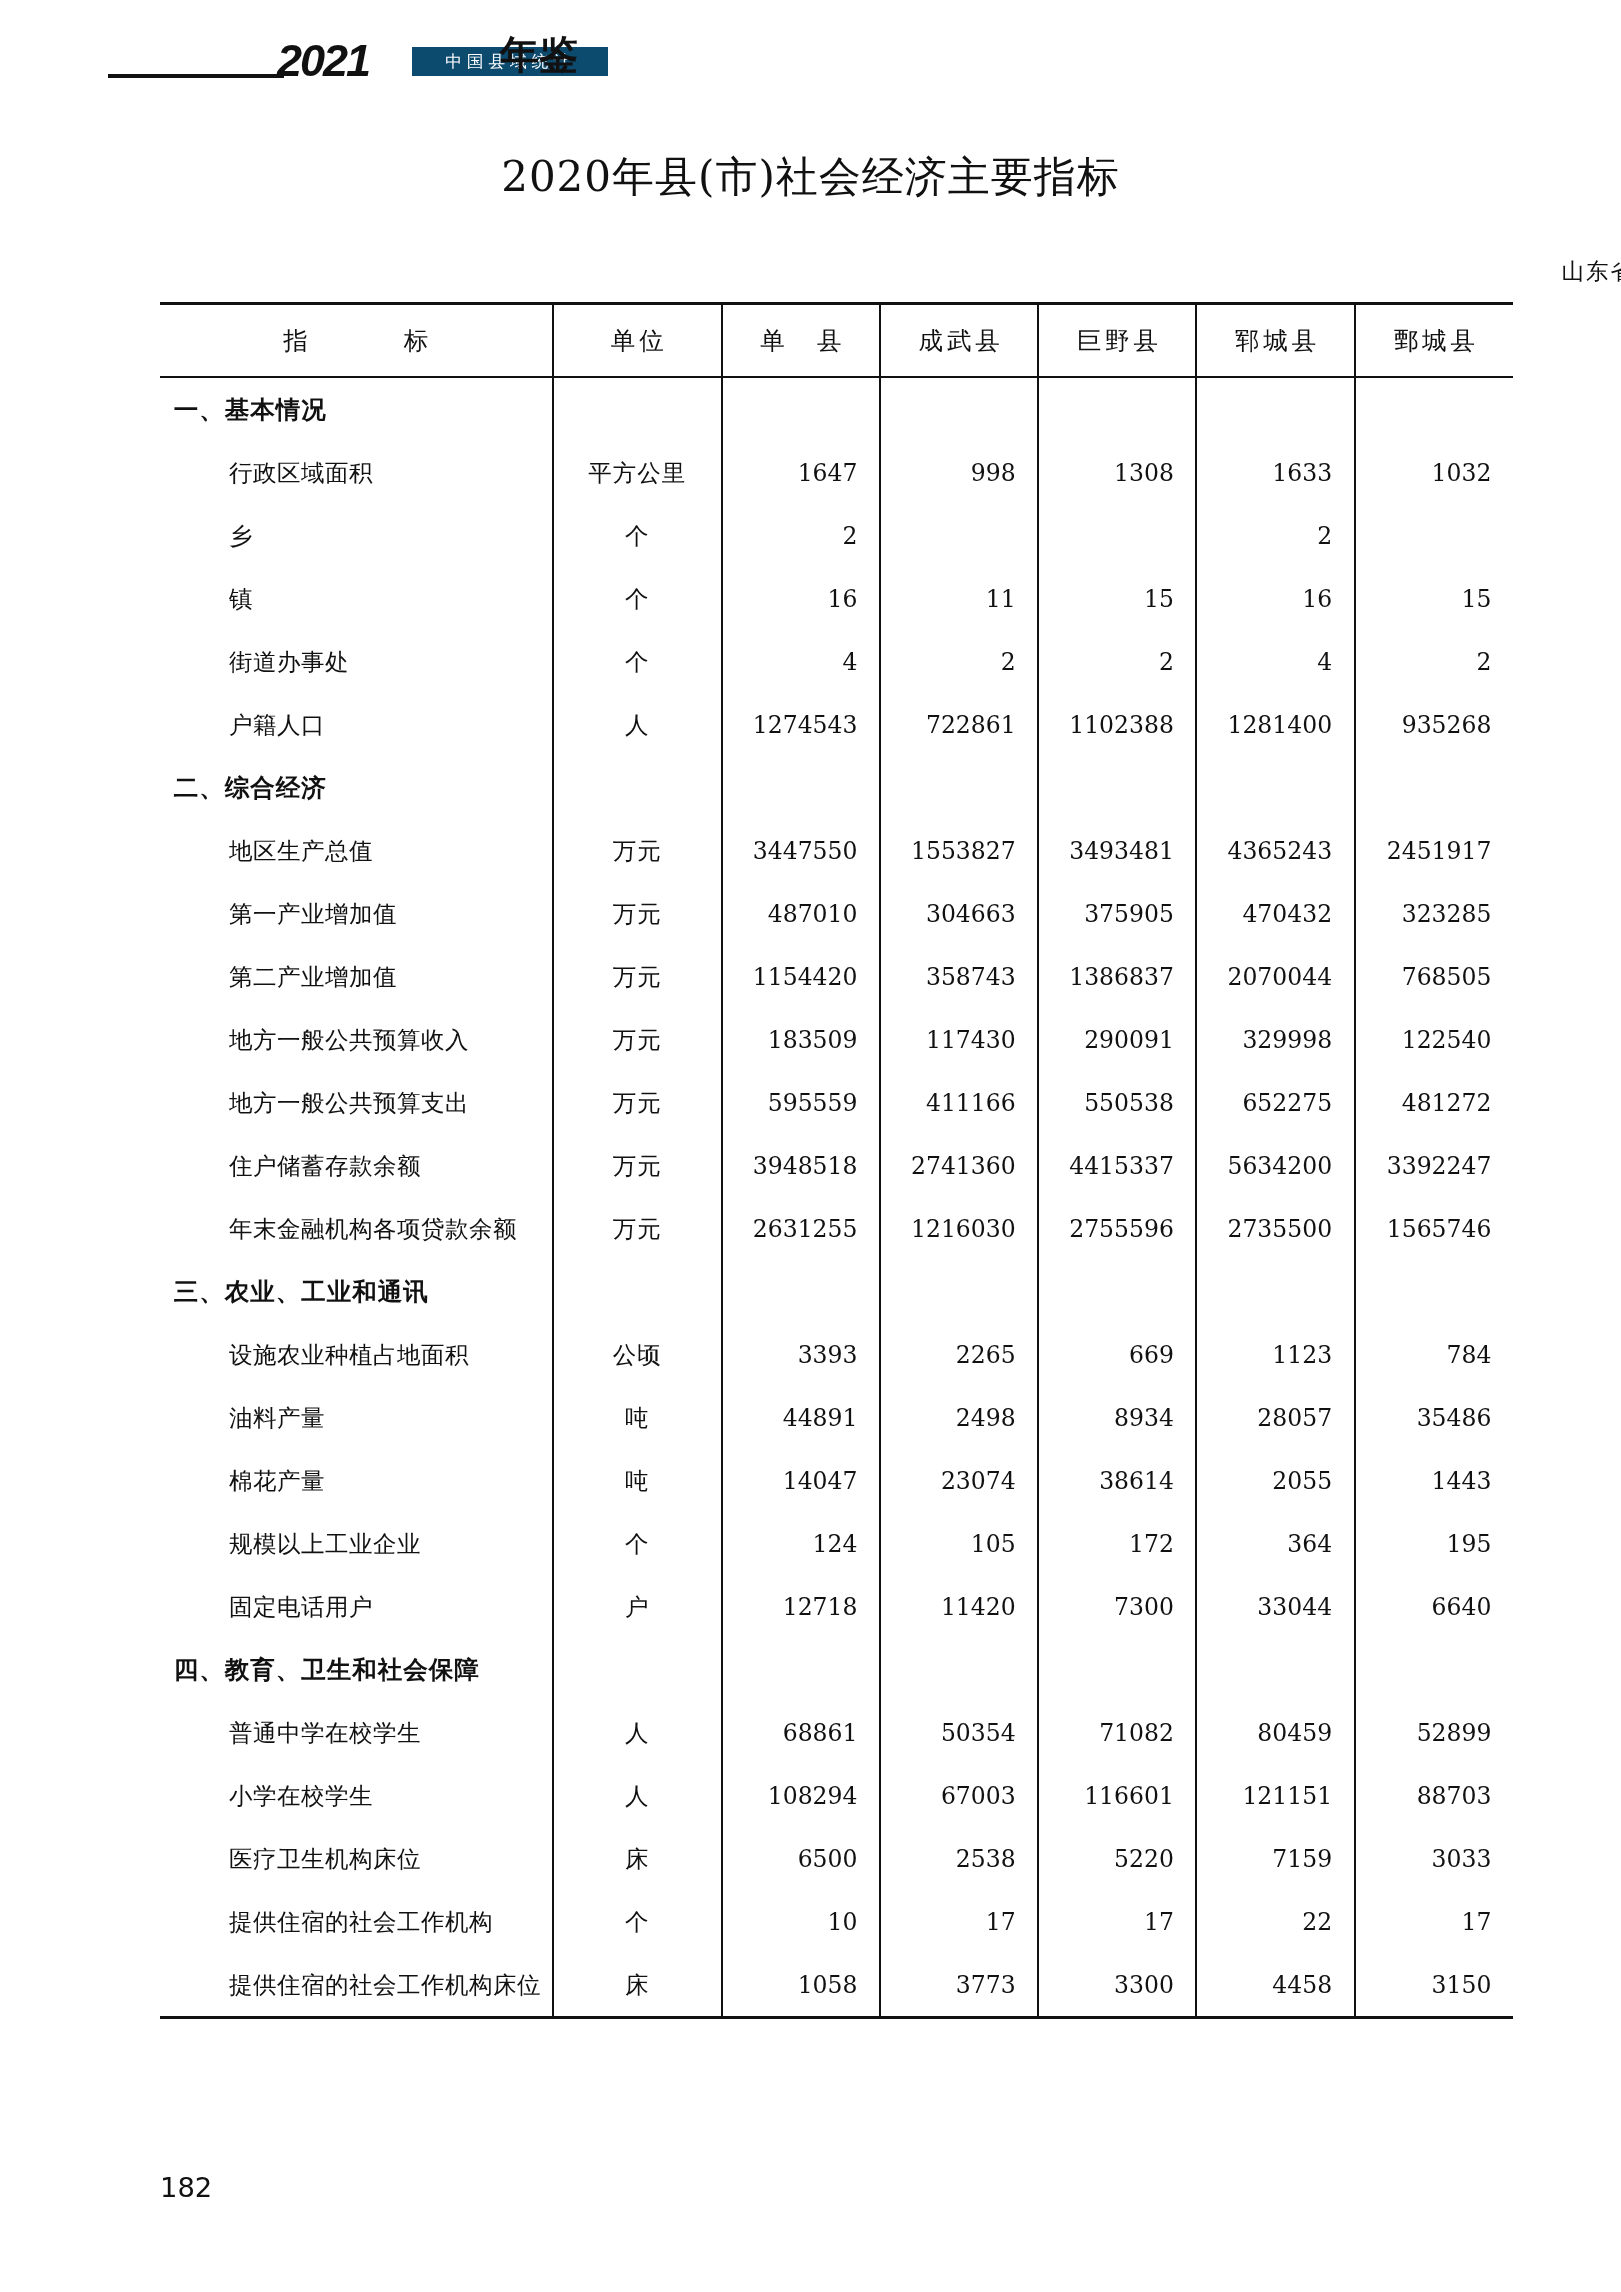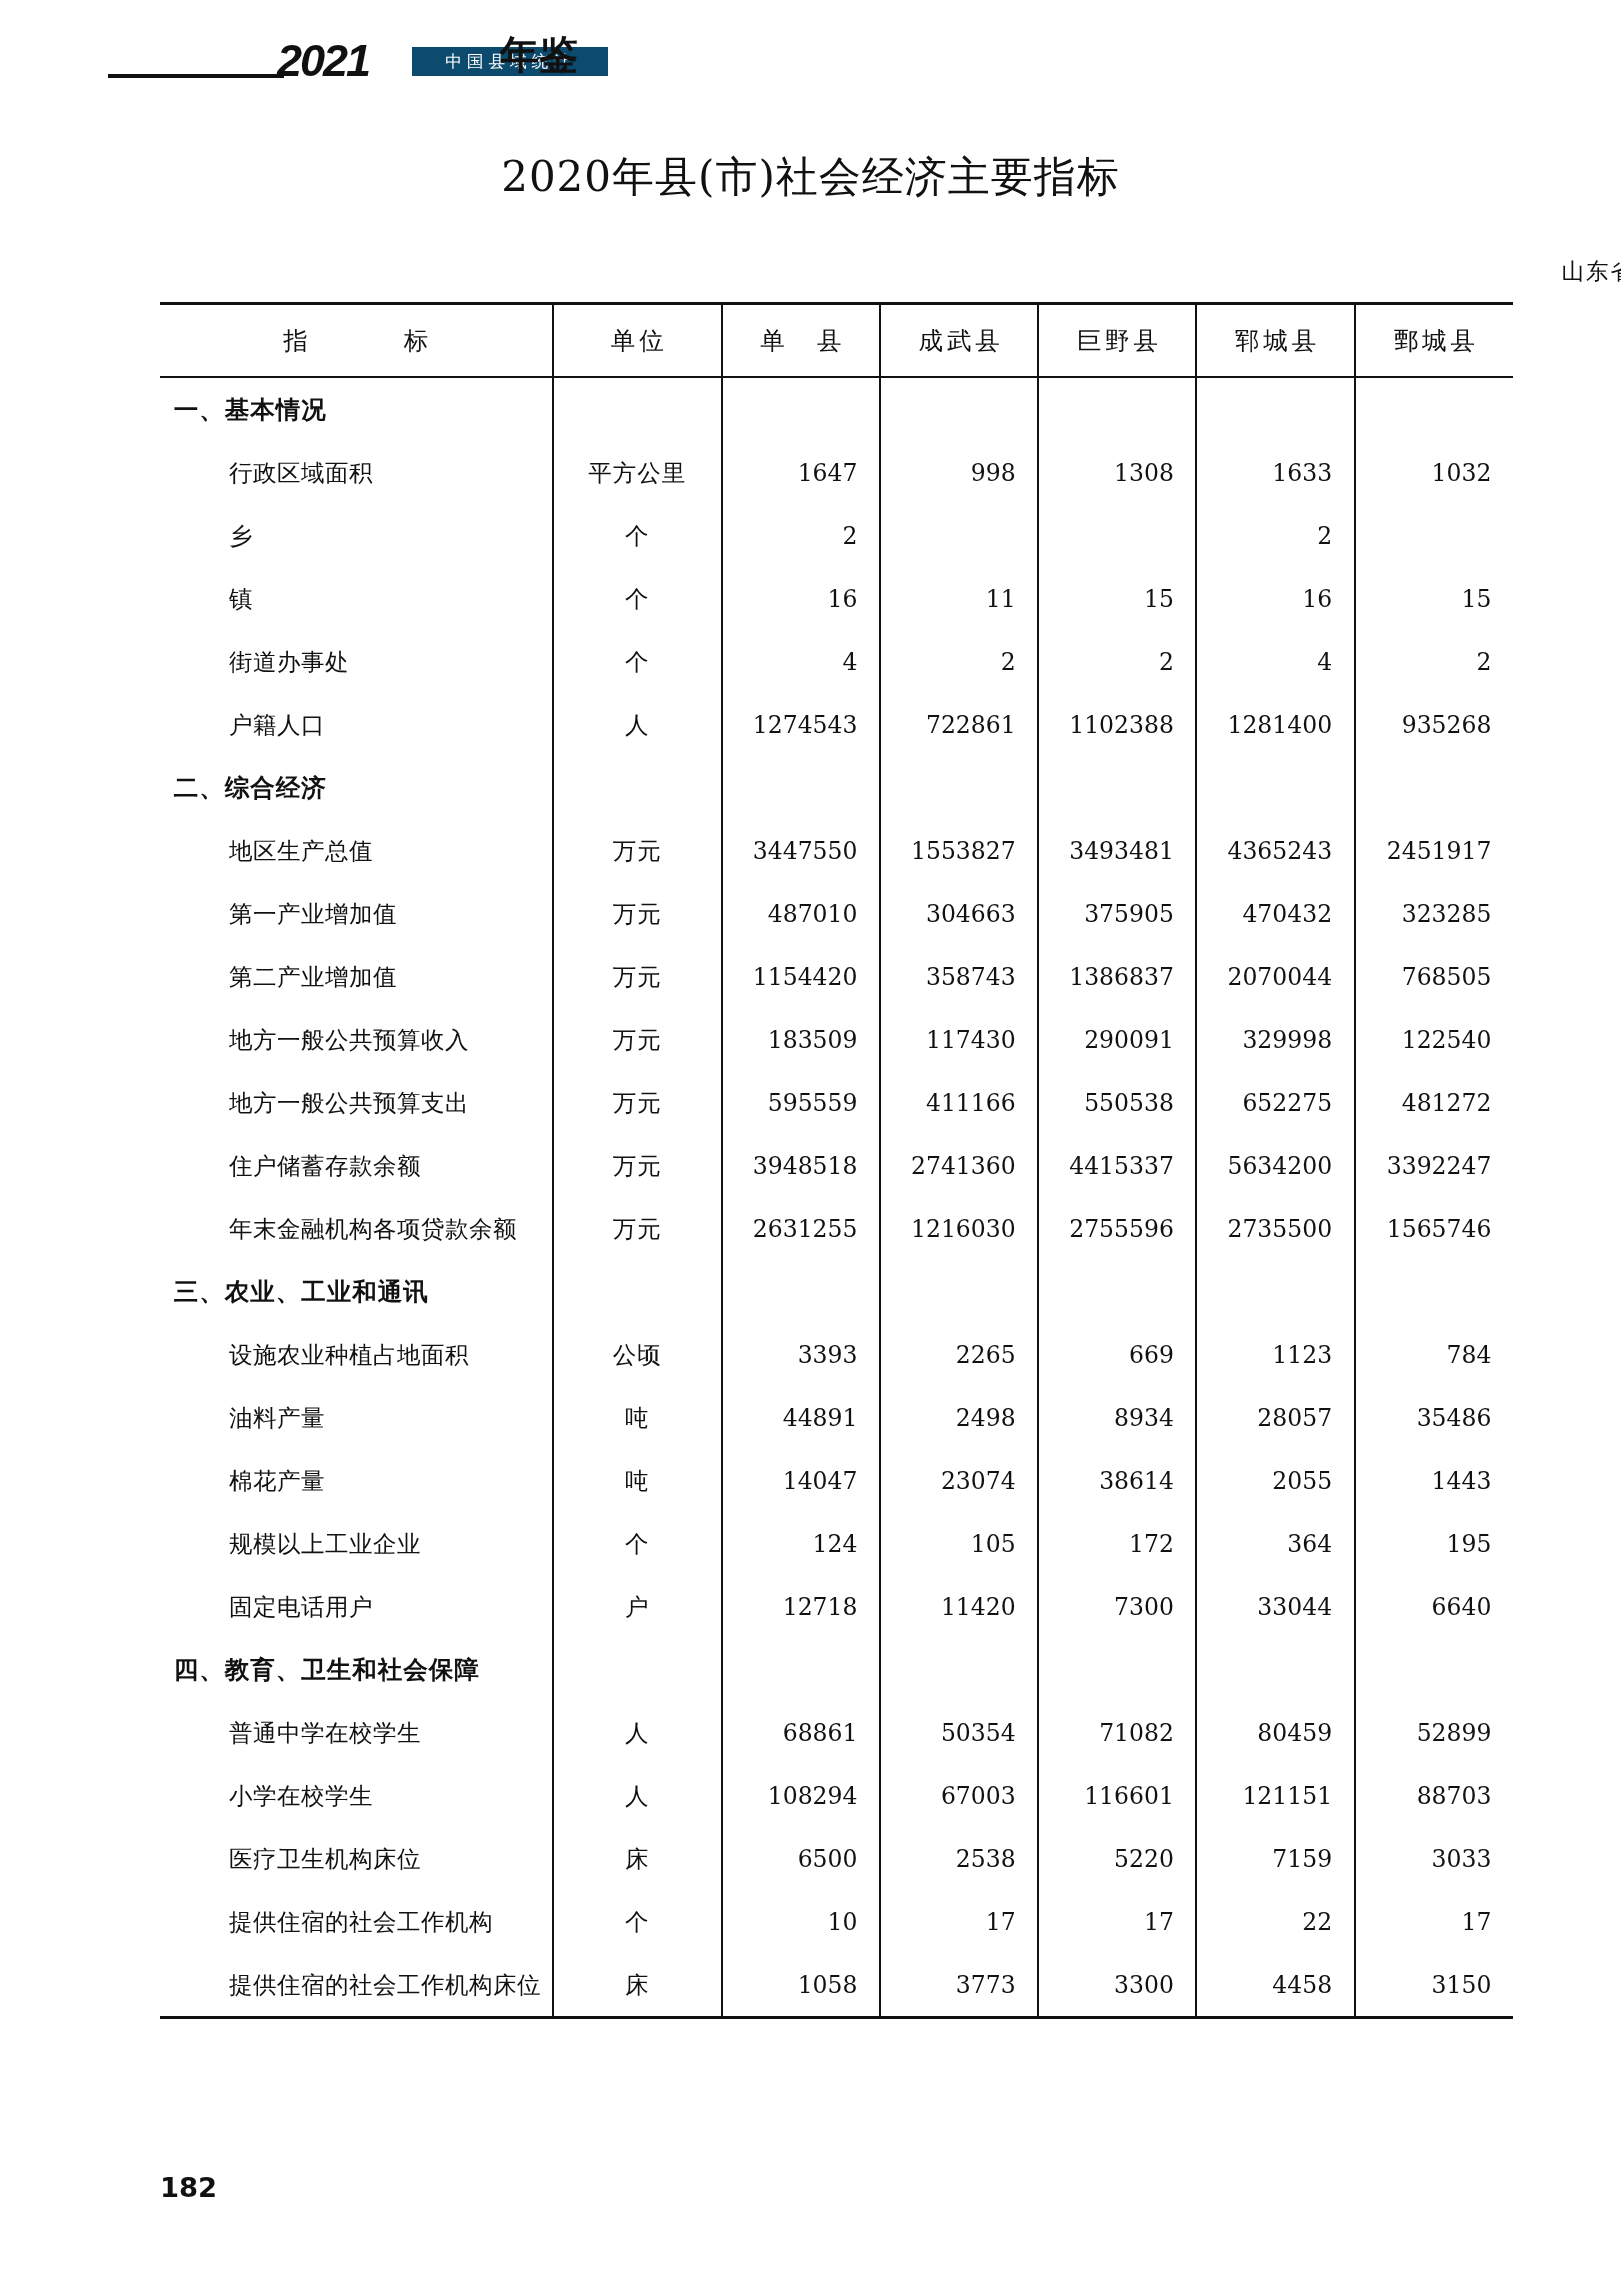--- a/index.html
+++ b/index.html
@@ -137,21 +137,21 @@
     padding-right:21.6px;
     font-family:"DejaVu Serif","Liberation Serif",serif;
   }
   table.main tr.last td { border-bottom:3.9px solid #111; }
 
   
   .page-no {
     position:absolute;
     left:160px; top:2172px;
     font-family:"DejaVu Sans","Liberation Sans",sans-serif;
-    font-weight:bold;
+    font-weight:normal;
     font-size:27.4px;
     color:#111;
   }
 </style>
 </head>
 <body>
 
 <div class="runhead">
   <div class="rule"></div>
   <div class="year">2021</div>

